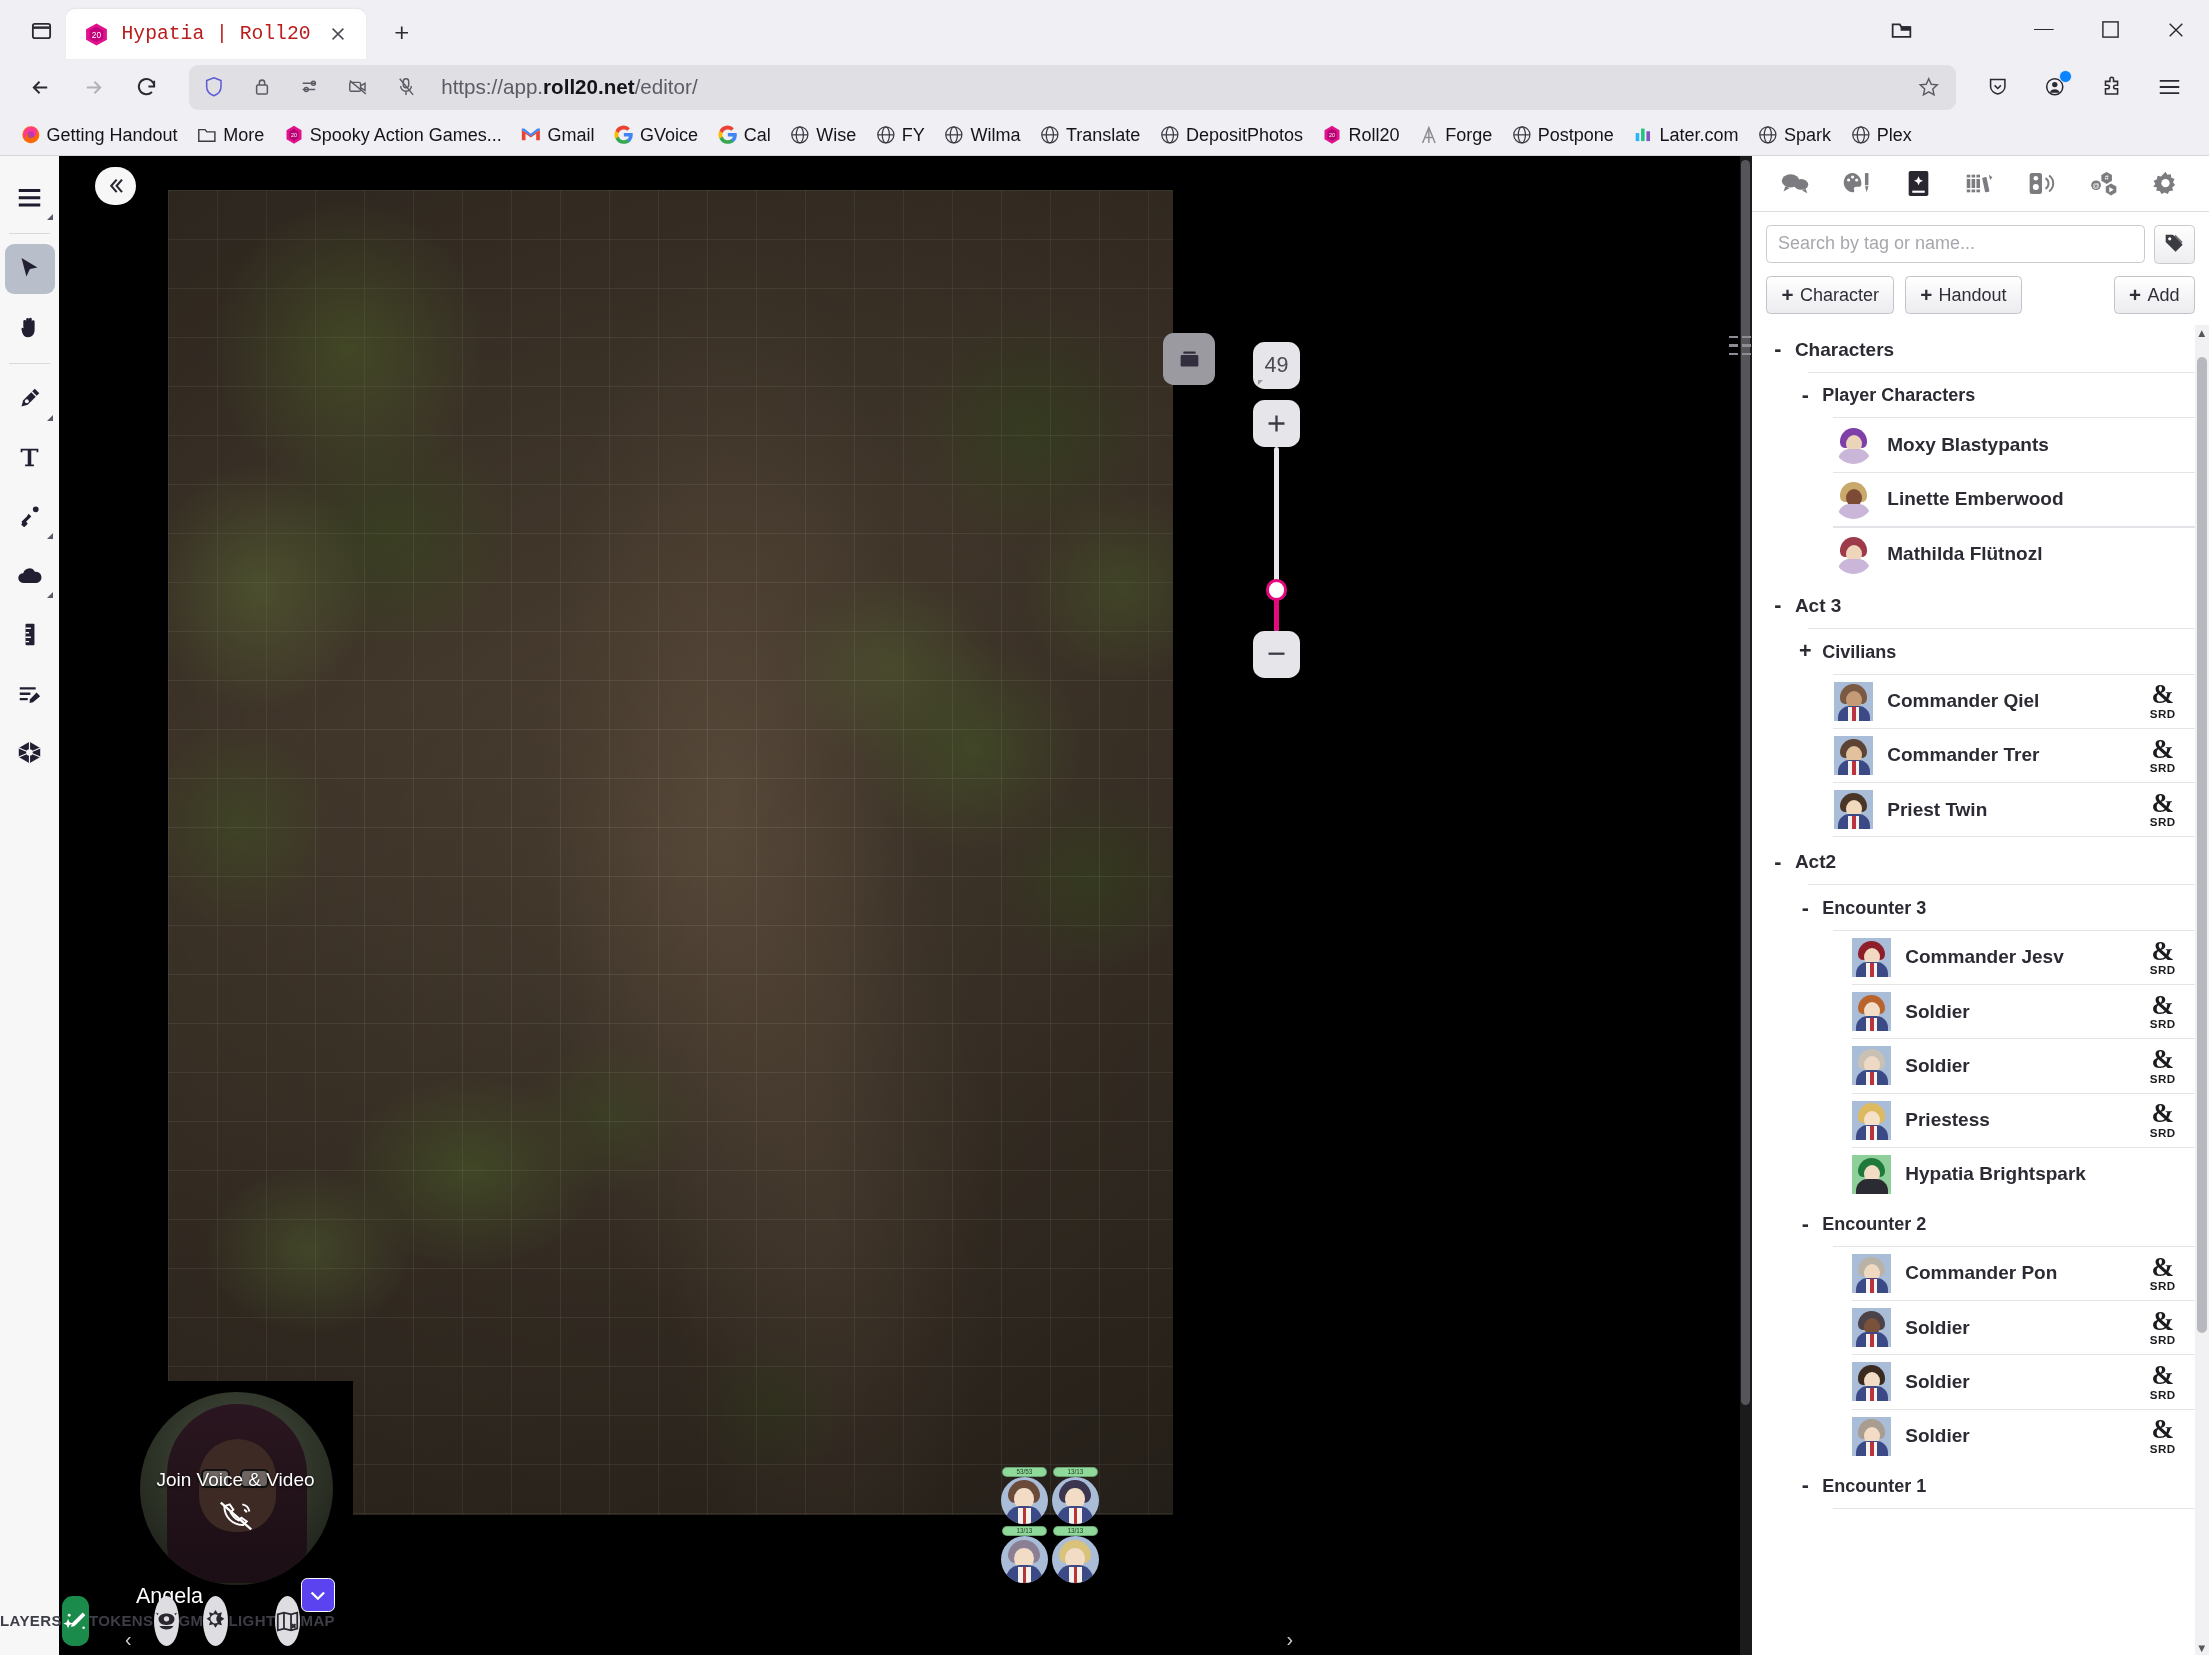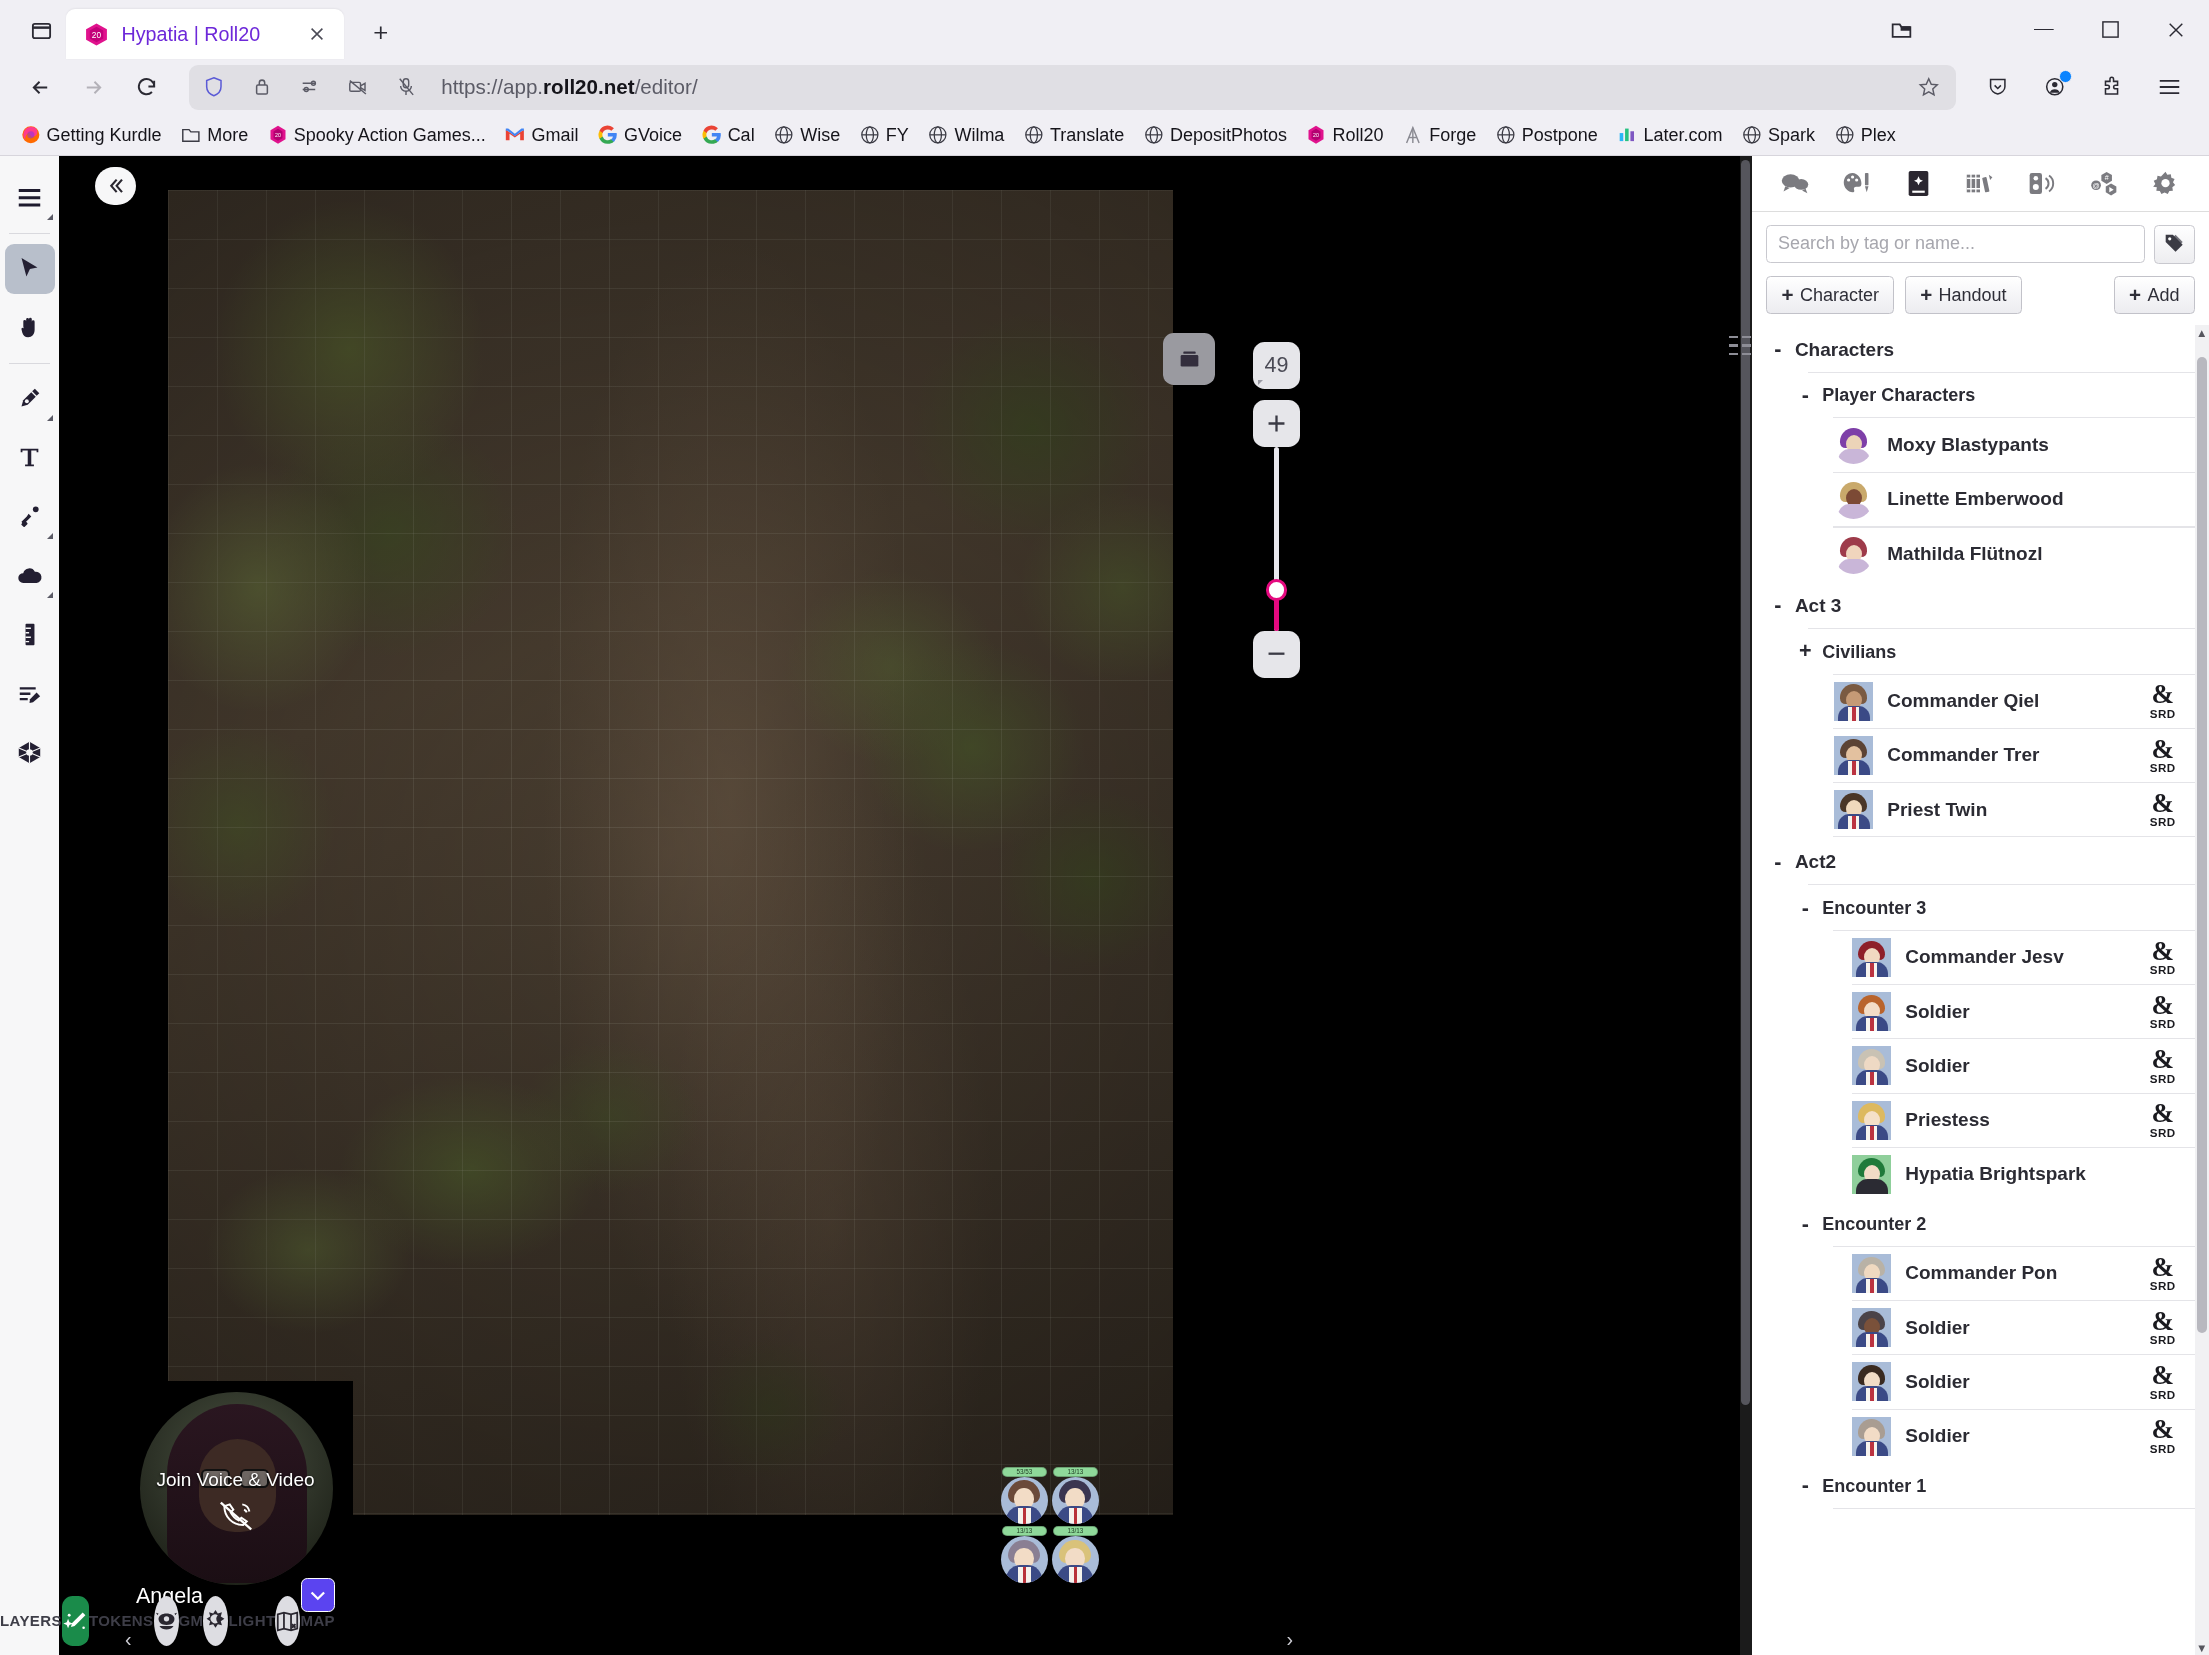--- a/index.html
+++ b/index.html
@@ -19,21 +19,21 @@
   .win-listall {
     width: 50px; height: 50px; display: flex; align-items: center; justify-content: center;
     margin-bottom: 3.6px; border-radius: 5.4px;
   }
   .tab {
     height: 50px; min-width: 278px; background: #fff; border-radius: 9px 9px 0 0;
     display: flex; align-items: center; padding: 0 12.5px 0 18px; gap: 12.5px;
     box-shadow: 0 -0.9px 1.8px rgba(0,0,0,.05);
   }
   .tab-fav { width: 25px; height: 25px; flex: none; }
-  .tab-title { font-size: 19.7px; color: #6d28d9; white-space: nowrap; flex: 1; }
+  .tab-title { font-size: 19.7px; color: #b91c1c; white-space: nowrap; flex: 1; font-family: Liberation Mono, monospace; }
   .tab-close { width: 30px; height: 30px; display:flex; align-items:center; justify-content:center; border-radius: 4.5px; color:#4a4a55; }
   .newtab { width: 48px; height: 48px; display:flex; align-items:center; justify-content:center; margin: 0 0 1.8px 12.5px; color:#2b2a33; }
   .win-controls { position: absolute; right: 0; top: 0; height: 59px; display: flex; align-items: center; }
   .win-btn { width: 66px; height: 59px; display:flex; align-items:center; justify-content:center; color:#2b2a33; }
   .win-folder { width: 66px; height: 59px; display:flex; align-items:center; justify-content:center; margin-right: 77px; color:#2b2a33; }
 
   .navbar {
     height: 56px; background: #f0eff4; display:flex; align-items:center; gap: 5.4px;
     padding: 0 16px; flex: none;
   }
@@ -402,21 +402,21 @@
 
   <div class="bookmarks">
     <div class="bm">
         <span class="bm-ico">
           <svg width="19.7" height="19.7" viewBox="0 0 22 22">
             <circle cx="11" cy="11" r="9.5" fill="#ff6a00"></circle>
             <path d="M11 2a9 9 0 0 0-6 15c-1-5 2-8 5-9-1 3 1 5 3 5 4 0 6-3 5-7-1-3-4-4-7-4z" fill="#ff3a8c"></path>
             <circle cx="11" cy="11" r="4" fill="#7a2ff2" opacity=".5"></circle>
           </svg>
         </span>
-        <span class="bm-label">Getting Kurdle</span>
+        <span class="bm-label">Getting Handout</span>
       </div>
     <div class="bm">
         <span class="bm-ico">
           <svg width="19.7" height="18" viewBox="0 0 22 20" fill="none" stroke="#3b3b44" stroke-width="1.6">
             <path d="M2 4h7l2 2.5h9V17H2z"></path>
           </svg>
         </span>
         <span class="bm-label">More</span>
       </div>
     <div class="bm">

